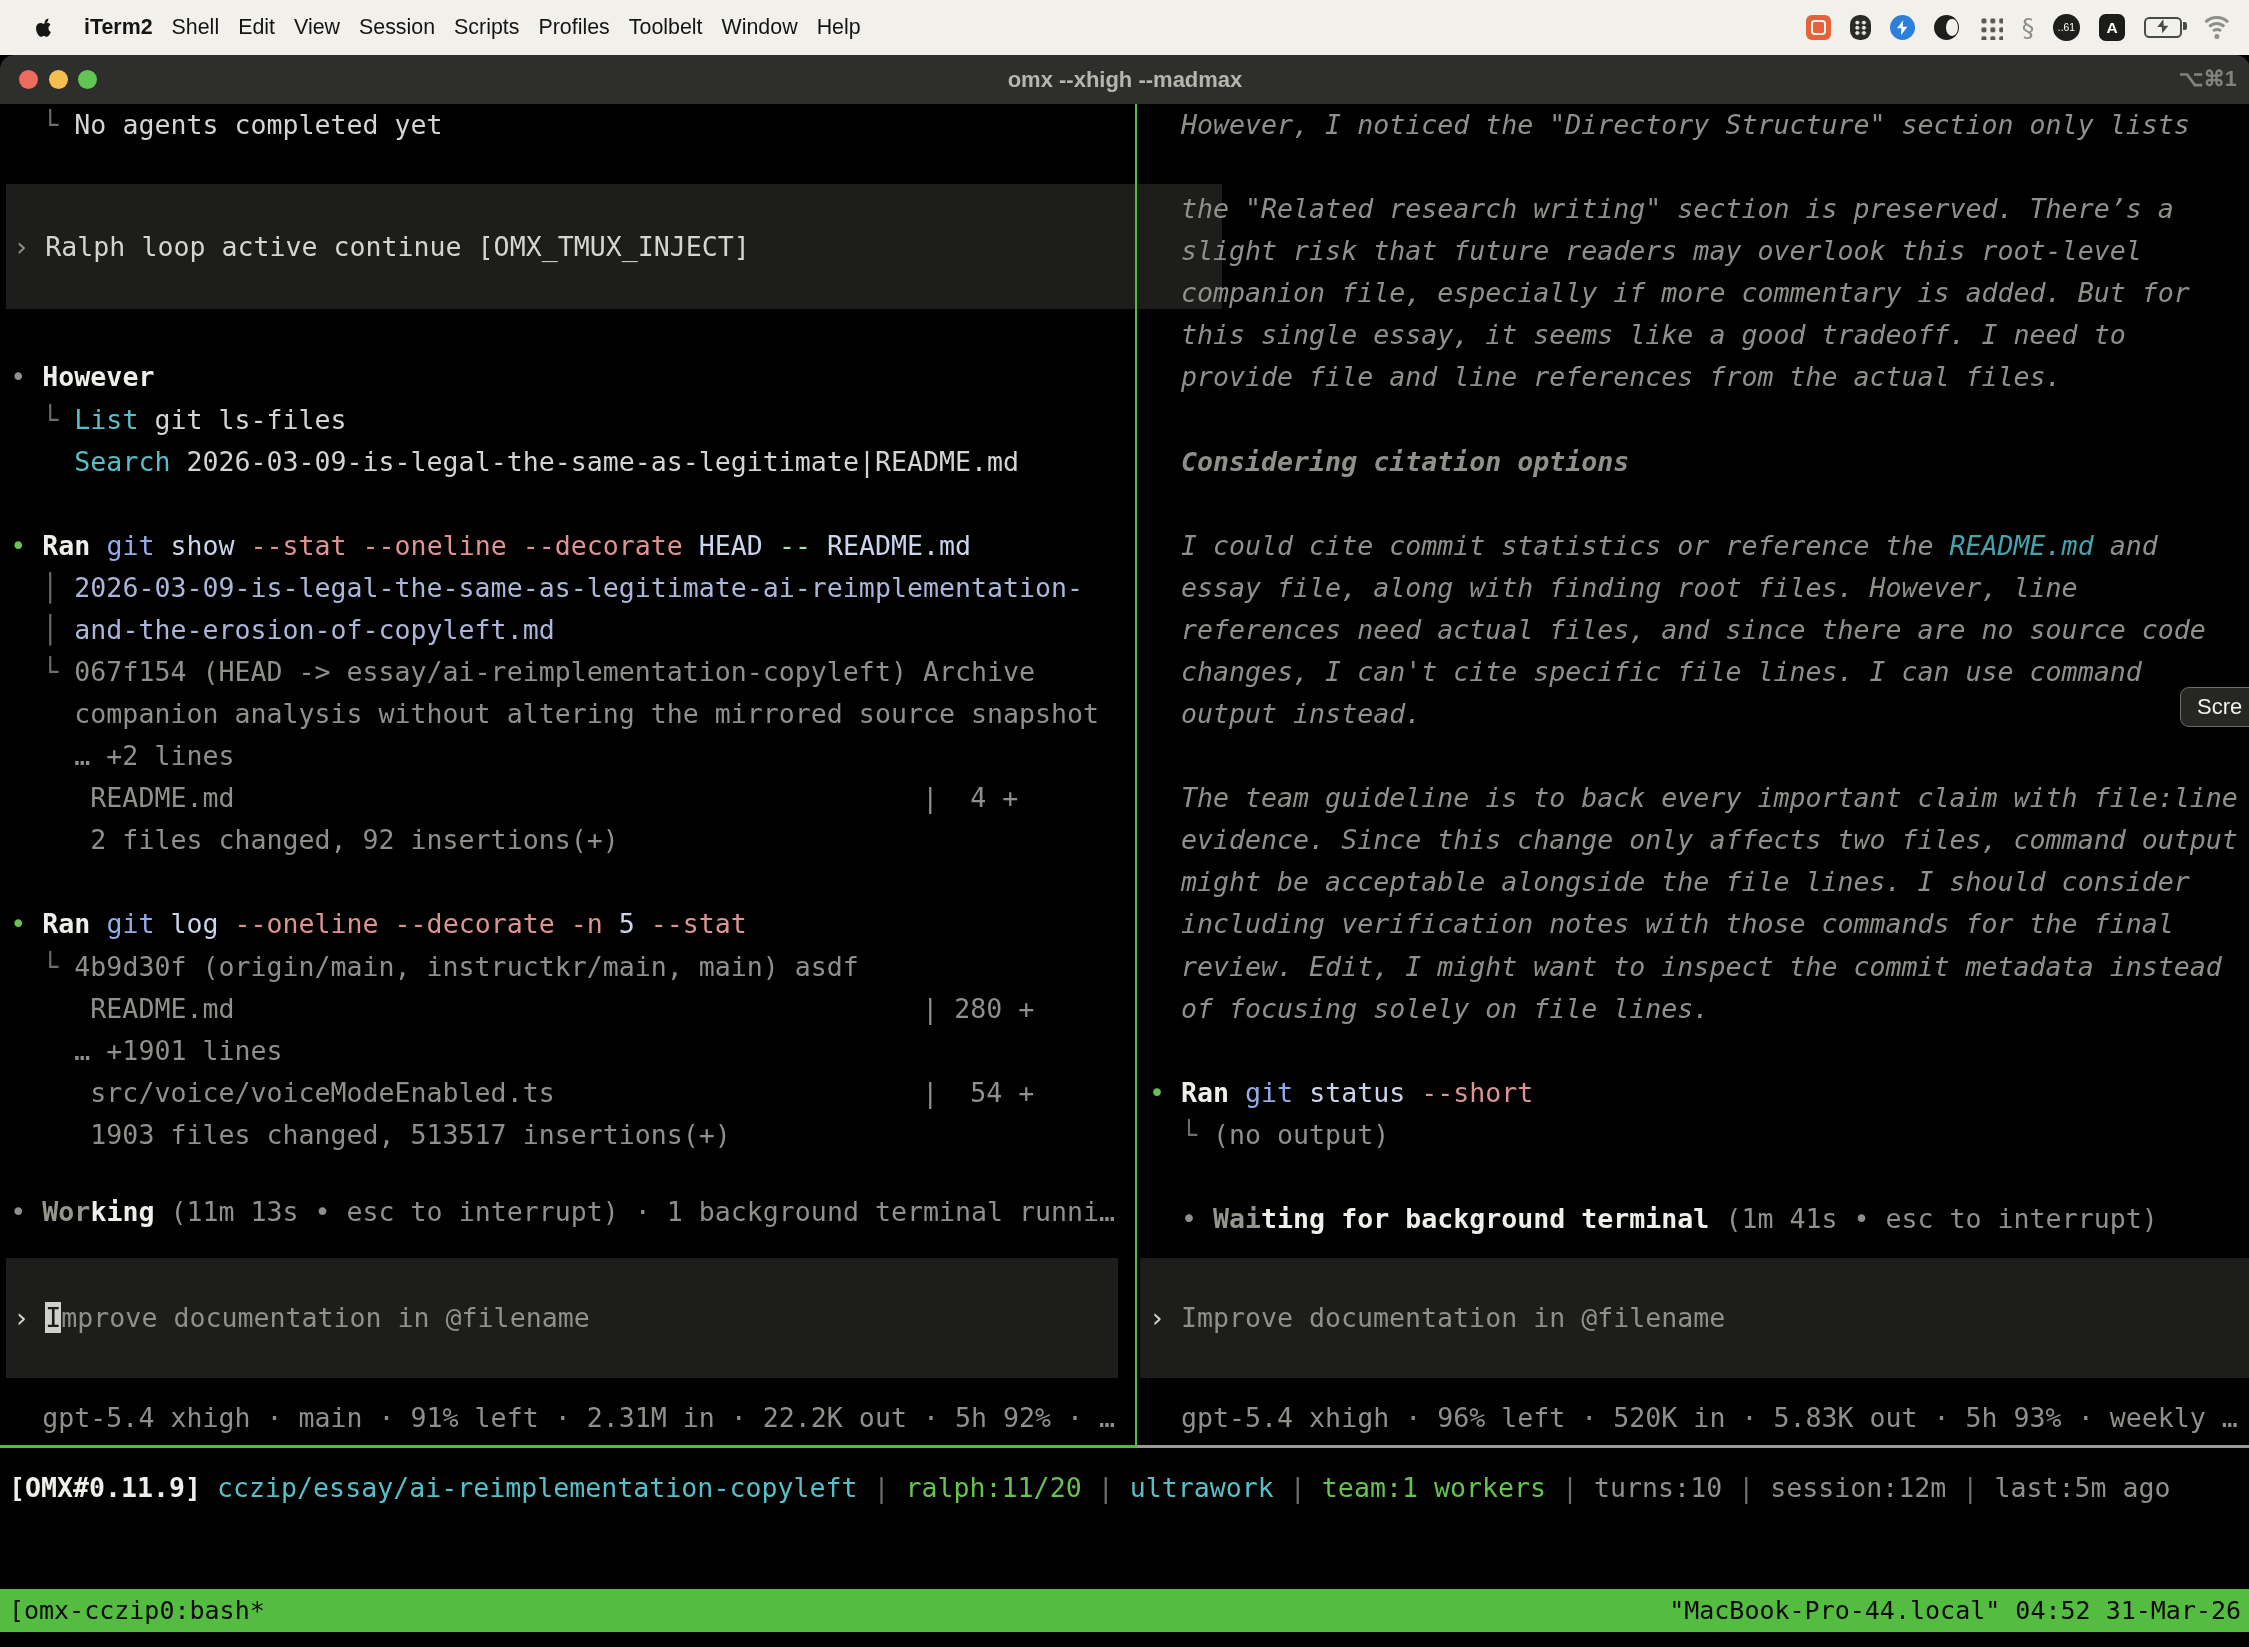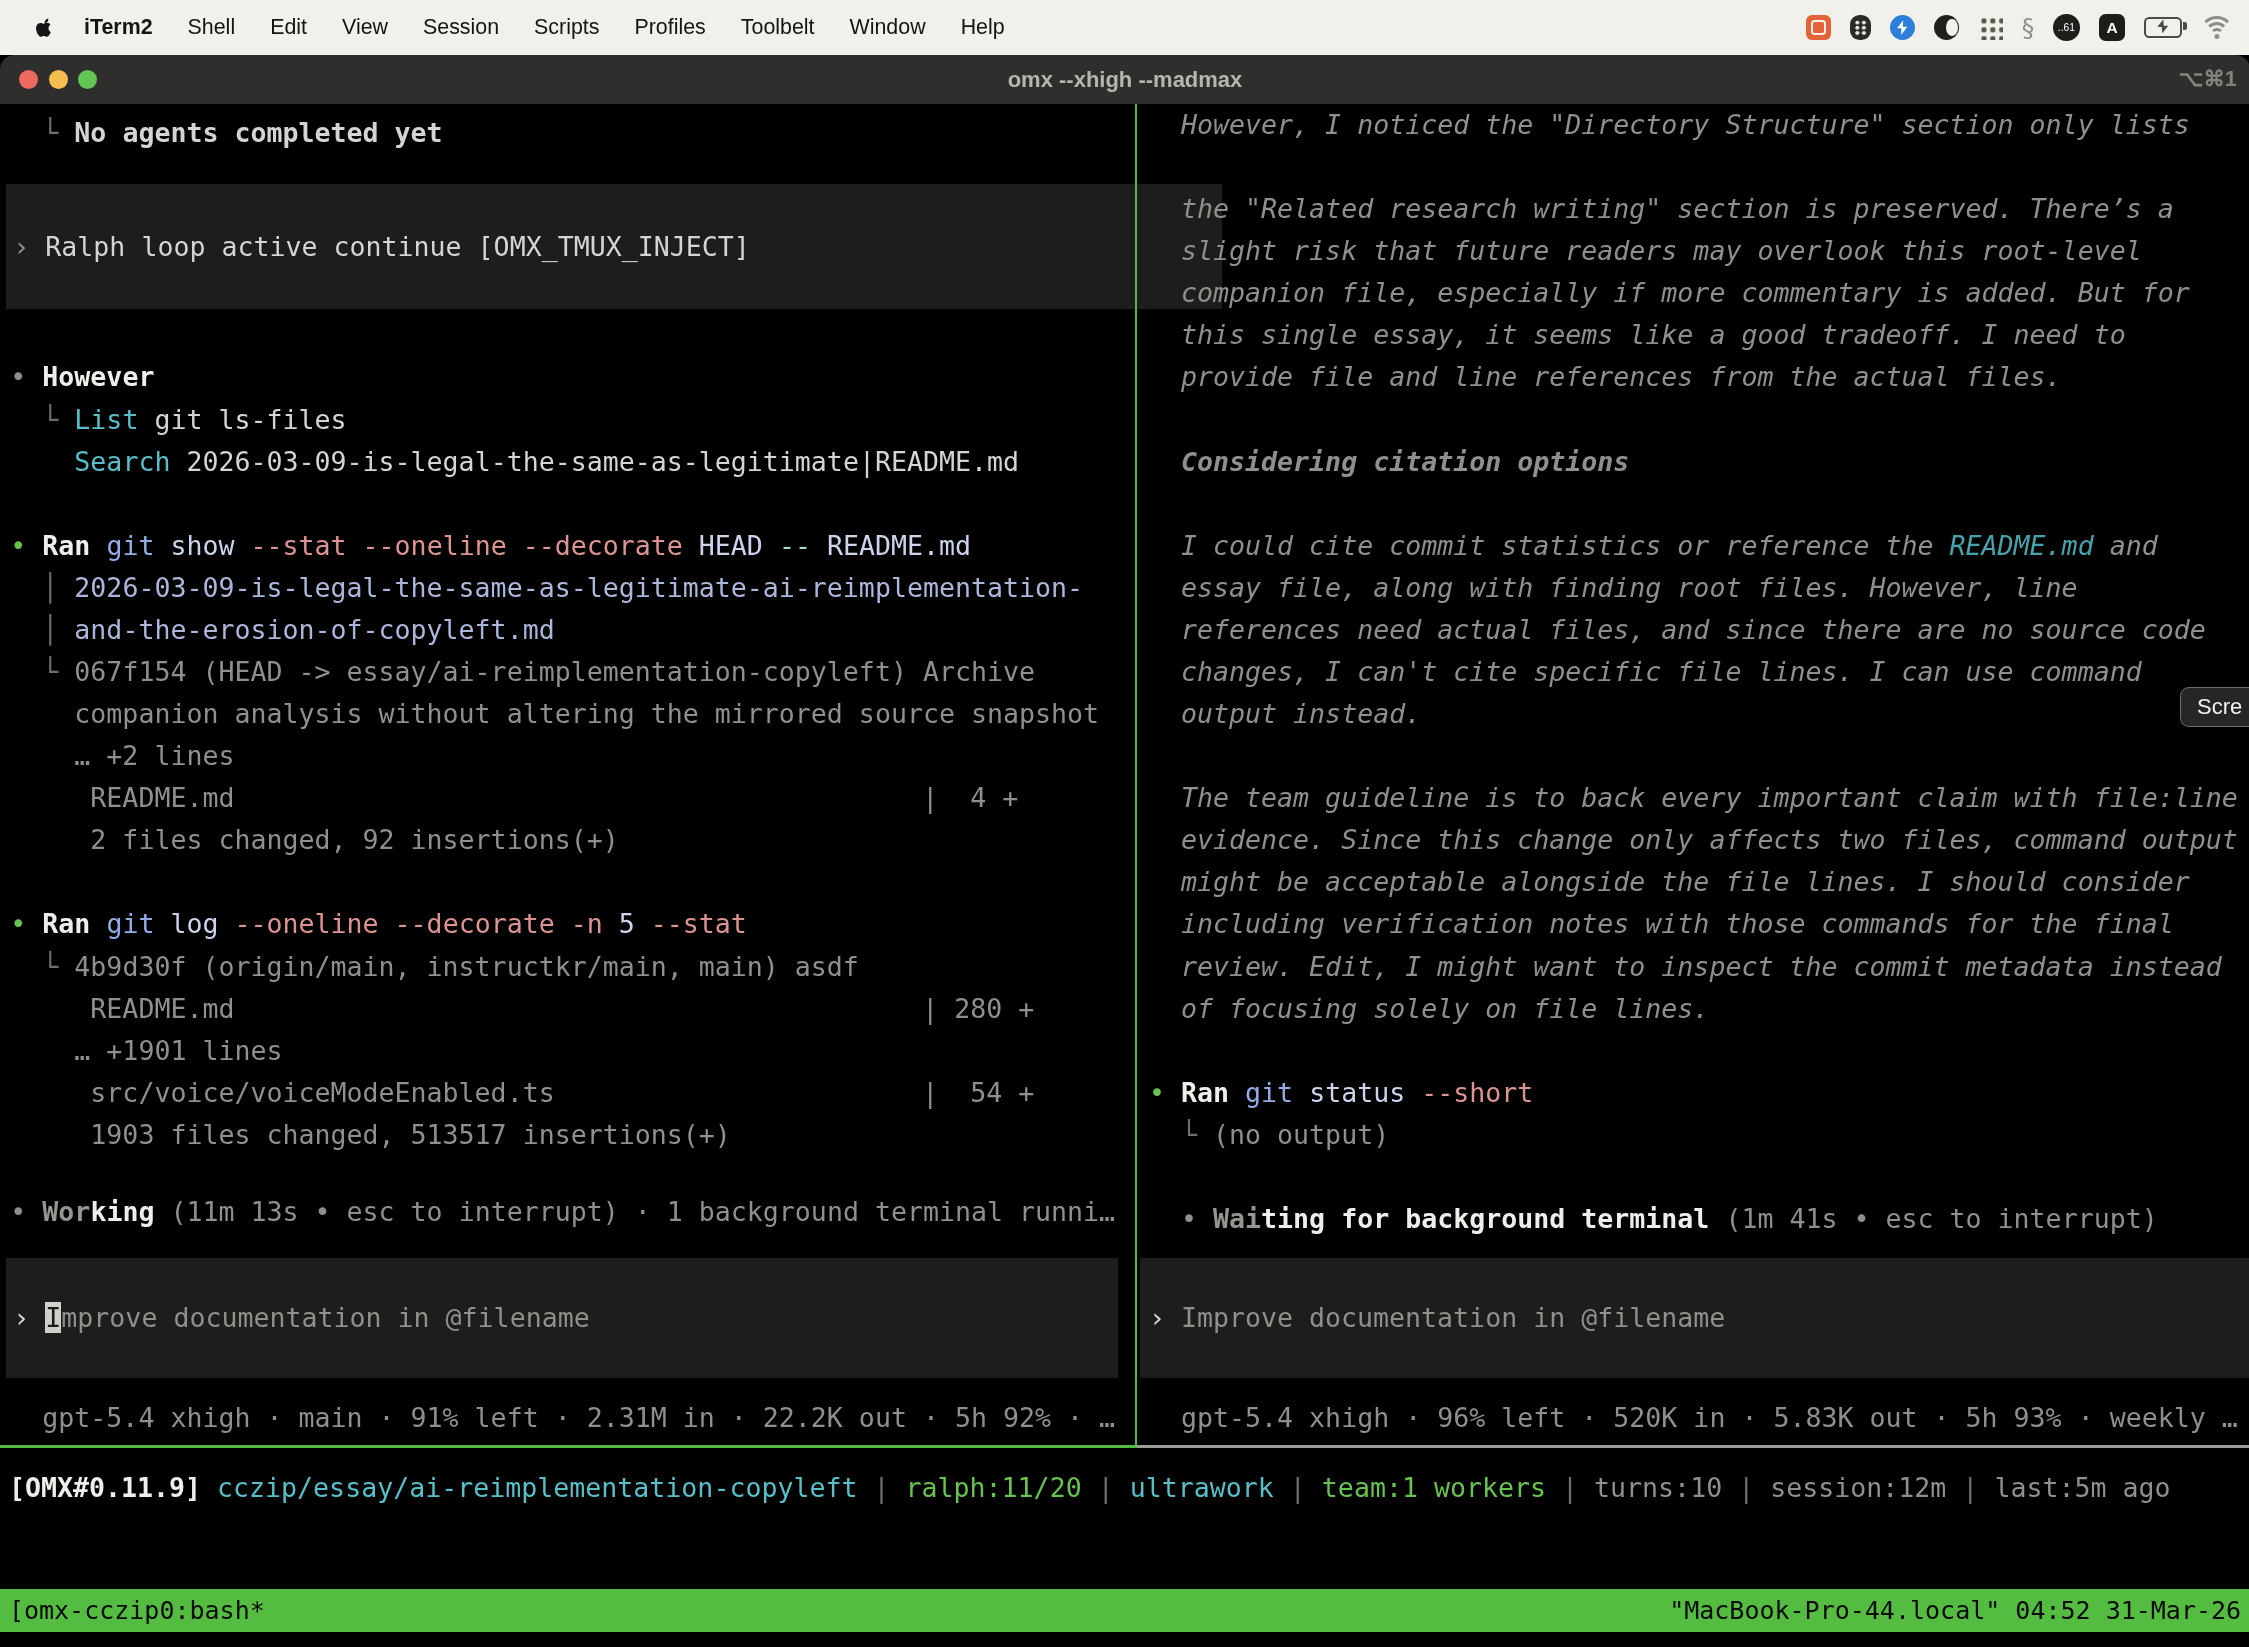--- a/index.html
+++ b/index.html
@@ -3,21 +3,21 @@
 <meta charset="utf-8">
 <style>
   html,body{margin:0;padding:0}
   body{width:2250px;height:1648px;background:#000;overflow:hidden;position:relative;
        font-family:"DejaVu Sans Mono",monospace}
 
   
   .menubar{position:absolute;top:0;left:0;right:0;height:55px;background:#f1f0ea;
     display:flex;align-items:center;gap:31px;padding-left:34px;box-sizing:border-box;
     font-family:"Liberation Sans",sans-serif;font-size:21.4px;color:#151515}
-  #menu-items{display:flex;gap:35px}
+  #menu-items{display:flex;gap:19px}
   .menu-item.app{font-weight:700}
   .apple-logo{display:flex;align-items:center}
   .tray{margin-left:auto;display:flex;align-items:center;gap:19px;padding-right:17.7px}
   .tray>*{flex:none}
   .icon-record{width:25px;height:25px;background:#e4633a;border-radius:5.9px;position:relative}
   .icon-record::after{content:"";position:absolute;inset:5.2px;border:2.2px solid #f6f2ec;border-radius:3.7px}
   .icon-shield{width:20.7px;height:25px;background:#2a2a26;border-radius:9.6px;position:relative}
   .icon-shield::after{content:"";position:absolute;left:4.4px;top:5.2px;width:13.3px;height:15.5px;
     background-image:radial-gradient(circle,#e8e8e2 1.8px,transparent 2.2px);background-size:6.6px 5.2px}
   .icon-messenger{width:25px;height:25px;border-radius:50%;background:#2d7fd9;position:relative}
@@ -132,21 +132,21 @@
     <span class="tl tl-red"></span>
     <span class="tl tl-yellow"></span>
     <span class="tl tl-green"></span>
     <div class="wtitle">omx --xhigh --madmax</div>
     <div class="wshort">⌥⌘1</div>
   </div>
 
   <div class="terminal">
 
     <div id="left-rows">
-        <div class="term-line" style="top: 8px; font-weight: bold;"><span class="c-d">  └ </span><span class="c-w">No agents completed yet</span></div>
+        <div class="term-line" style="top: 0px;"><span class="c-d">  └ </span><span class="c-w">No agents completed yet</span></div>
         <div class="term-line" style="top: 42px;"></div>
         <div class="term-line" style="top: 84px;"></div>
         <div class="term-line" style="top: 126px;"></div>
         <div class="term-line" style="top: 168px;"></div>
         <div class="term-line" style="top: 210px;"></div>
         <div class="term-line" style="top: 252px;"><span class="c-g">• </span><span class="c-br b">However</span></div>
         <div class="term-line" style="top: 295px;"><span class="c-d">  └ </span><span class="c-cy">List</span><span class="c-w"> git ls-files</span></div>
         <div class="term-line" style="top: 337px;"><span class="c-w">    </span><span class="c-cy">Search</span><span class="c-w"> 2026-03-09-is-legal-the-same-as-legitimate|README.md</span></div>
         <div class="term-line" style="top: 379px;"></div>
         <div class="term-line" style="top: 421px;"><span class="c-gr">• </span><span class="c-br b">Ran</span><span class="c-w"> </span><span class="c-bl">git</span><span class="c-lv"> show</span><span class="c-pk"> --stat --oneline --decorate</span><span class="c-lv"> HEAD</span><span class="c-mi"> --</span><span class="c-lv"> README.md</span></div>

